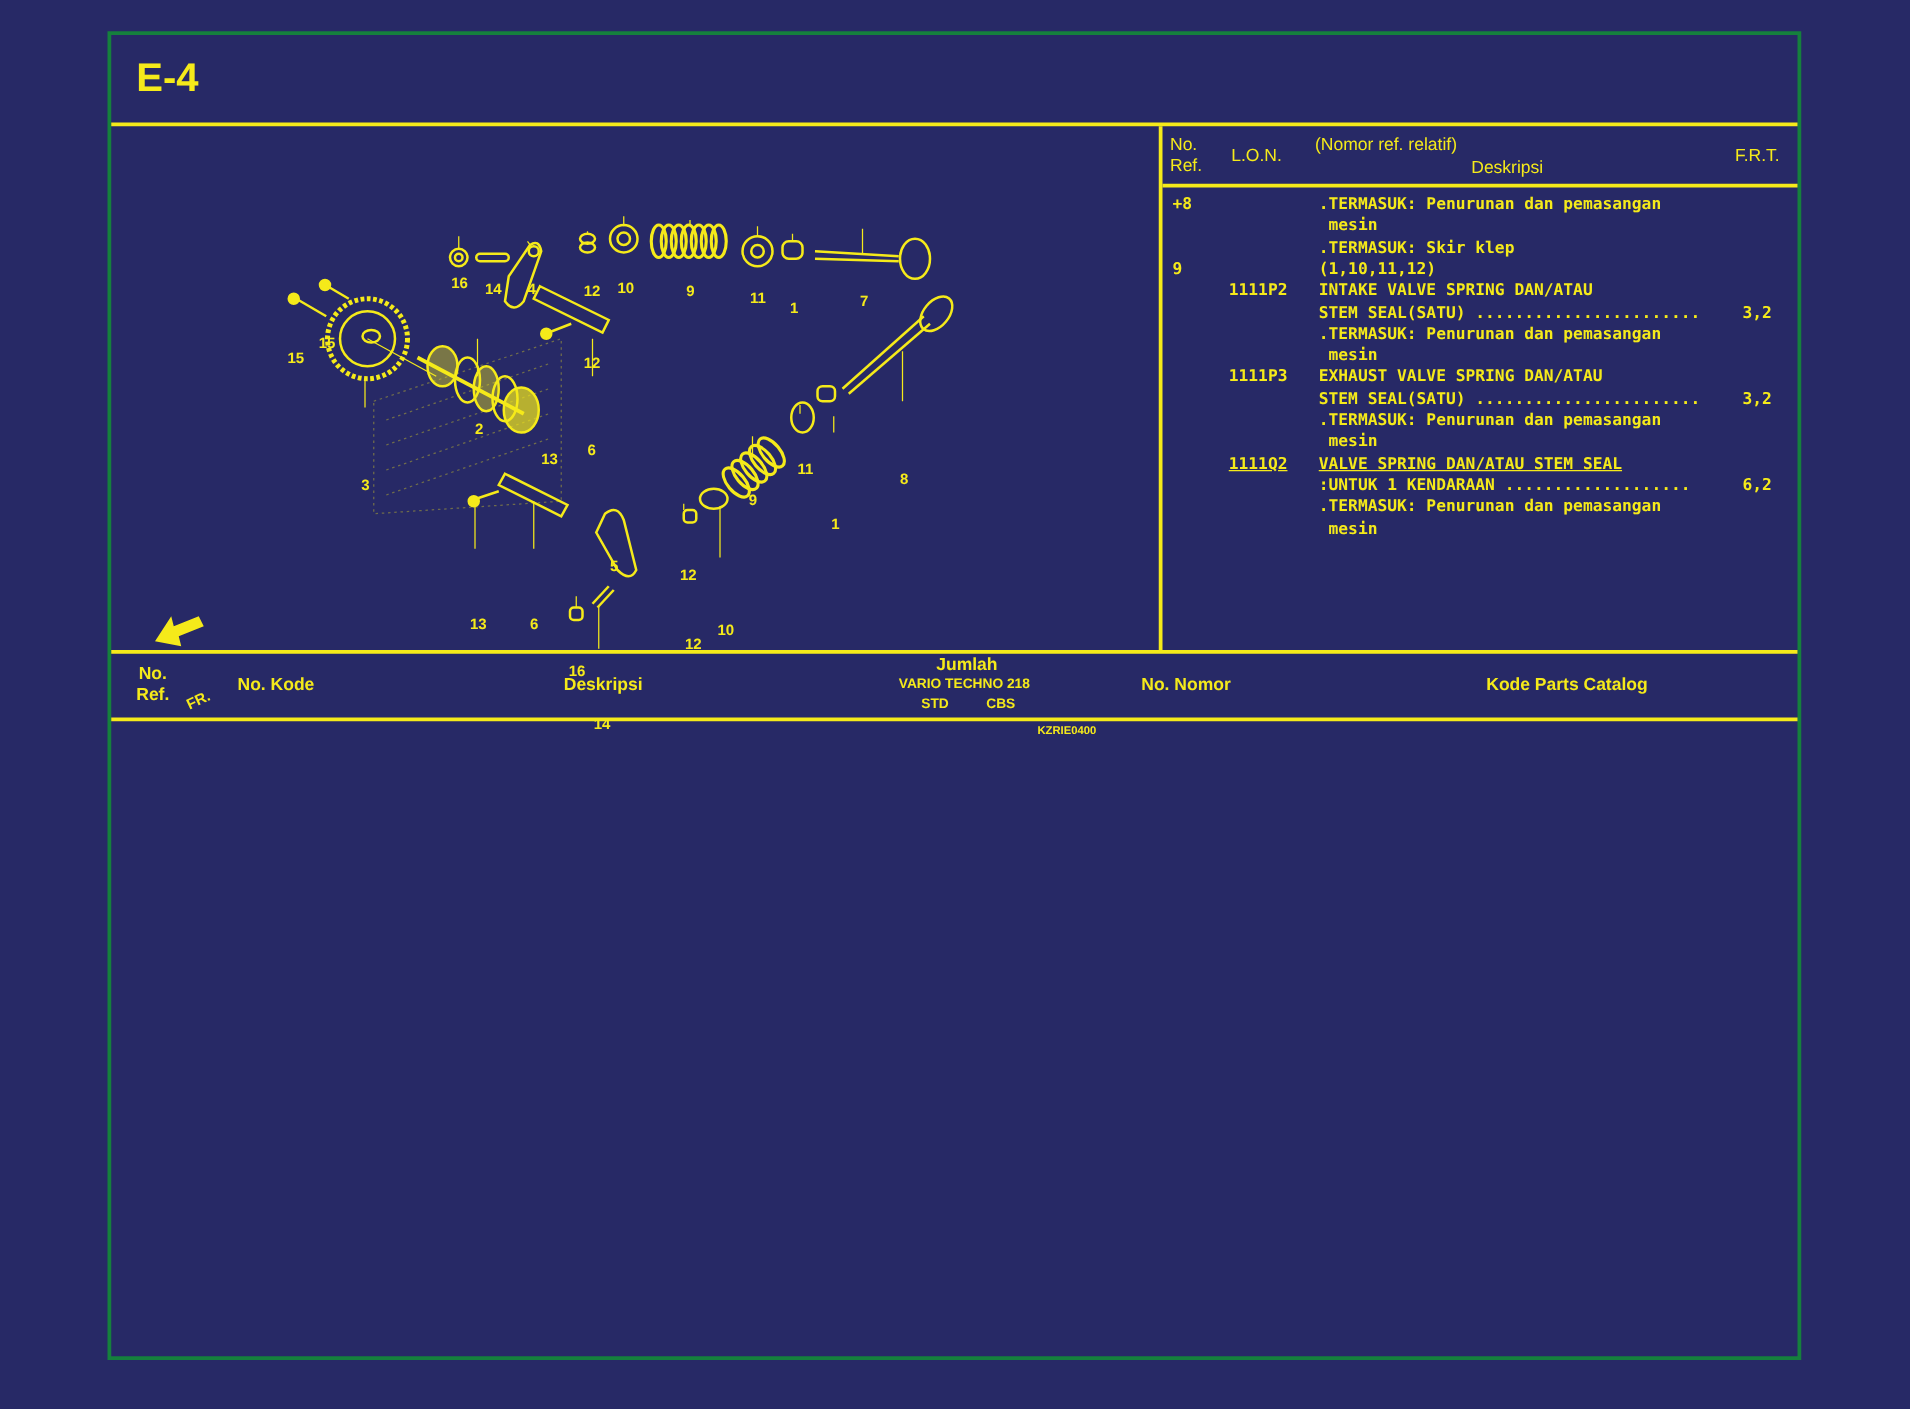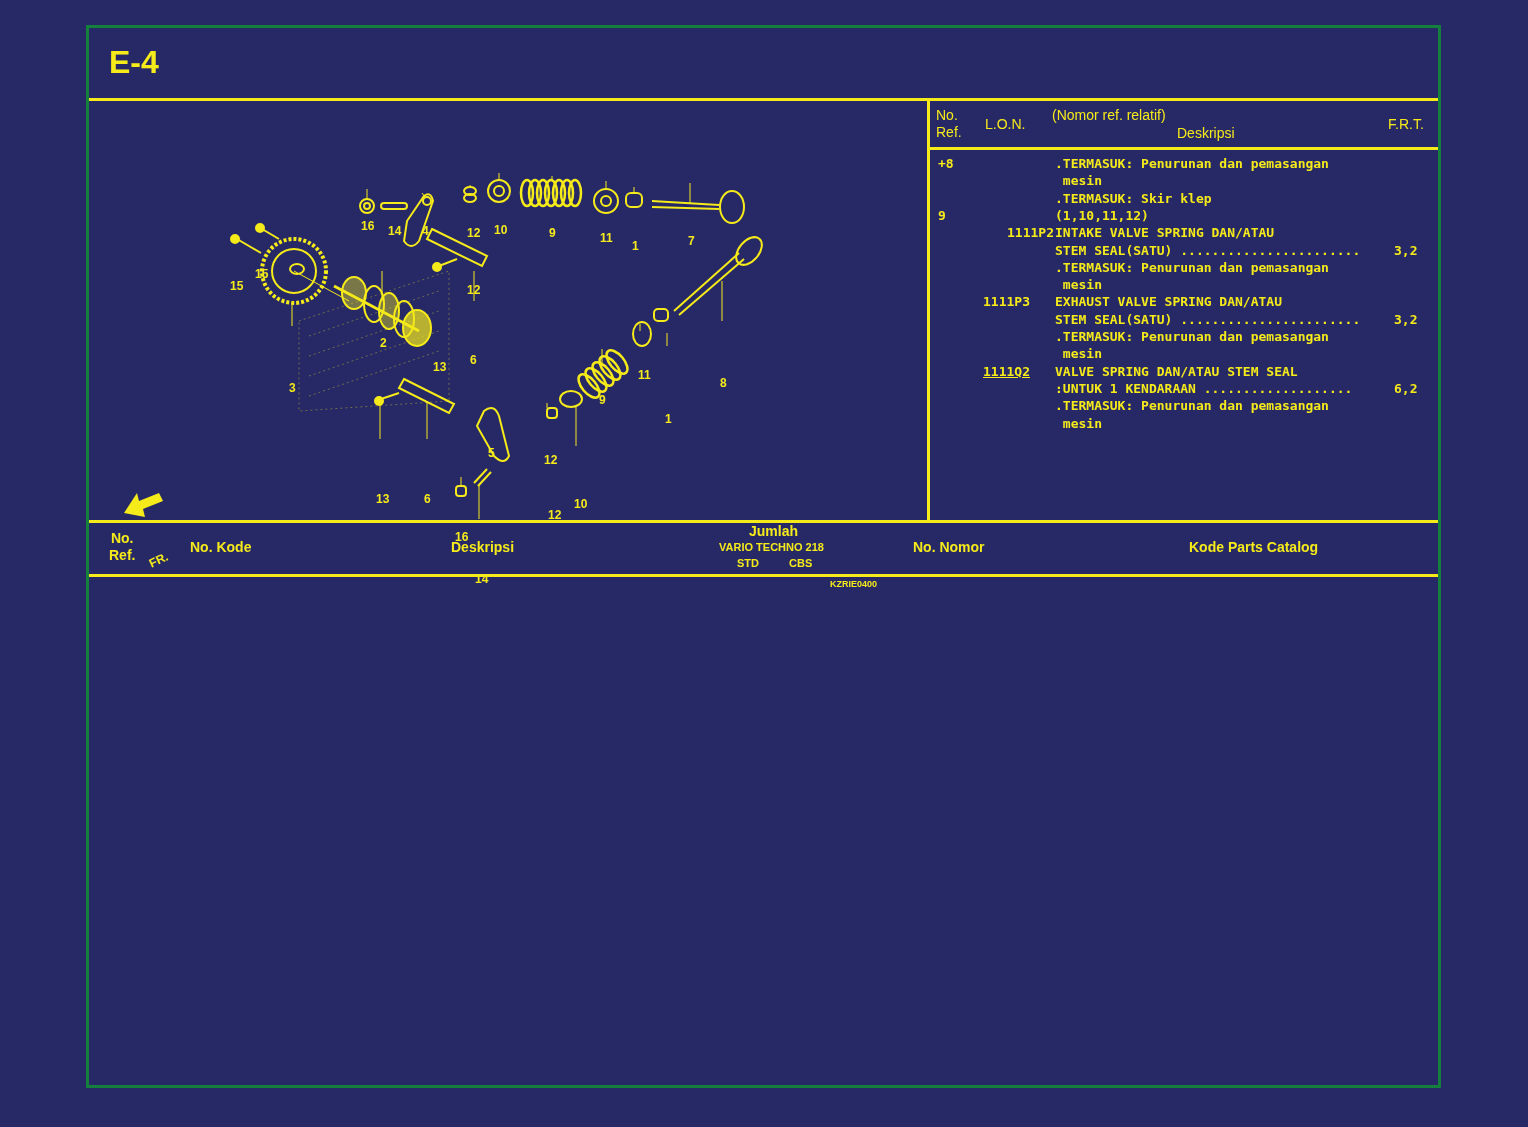--- a/index.html
+++ b/index.html
@@ -224,21 +224,21 @@
         <div class="mono" style="left: 464px; top: 71.3px;"></div>
         <div class="mono" style="left: 8px; top: 88.6px;"></div>
         <div class="mono" style="left: 53px; top: 88.6px;"></div>
         <div class="mono" style="left: 125px; top: 88.6px;">.TERMASUK: Skir klep</div>
         <div class="mono" style="left: 464px; top: 88.6px;"></div>
         <div class="mono" style="left: 8px; top: 105.9px;">9</div>
         <div class="mono" style="left: 53px; top: 105.9px;"></div>
         <div class="mono" style="left: 125px; top: 105.9px;">(1,10,11,12)</div>
         <div class="mono" style="left: 464px; top: 105.9px;"></div>
         <div class="mono" style="left: 8px; top: 123.2px;"></div>
-        <div class="mono" style="left: 53px; top: 123.2px; margin-left: 24px;">1111P2</div>
+        <div class="mono" style="left: 53px; top: 123.2px;">1111P2</div>
         <div class="mono" style="left: 125px; top: 123.2px;">INTAKE VALVE SPRING DAN/ATAU</div>
         <div class="mono" style="left: 464px; top: 123.2px;"></div>
         <div class="mono" style="left: 8px; top: 140.5px;"></div>
         <div class="mono" style="left: 53px; top: 140.5px;"></div>
         <div class="mono" style="left: 125px; top: 140.5px;">STEM SEAL(SATU) .......................</div>
         <div class="mono" style="left: 464px; top: 140.5px;">3,2</div>
         <div class="mono" style="left: 8px; top: 157.8px;"></div>
         <div class="mono" style="left: 53px; top: 157.8px;"></div>
         <div class="mono" style="left: 125px; top: 157.8px;">.TERMASUK: Penurunan dan pemasangan</div>
         <div class="mono" style="left: 464px; top: 157.8px;"></div>
@@ -257,21 +257,21 @@
         <div class="mono" style="left: 8px; top: 227px;"></div>
         <div class="mono" style="left: 53px; top: 227px;"></div>
         <div class="mono" style="left: 125px; top: 227px;">.TERMASUK: Penurunan dan pemasangan</div>
         <div class="mono" style="left: 464px; top: 227px;"></div>
         <div class="mono" style="left: 8px; top: 244.3px;"></div>
         <div class="mono" style="left: 53px; top: 244.3px;"></div>
         <div class="mono" style="left: 125px; top: 244.3px;"> mesin</div>
         <div class="mono" style="left: 464px; top: 244.3px;"></div>
         <div class="mono" style="left: 8px; top: 261.6px;"></div>
         <div class="mono" style="left: 53px; top: 261.6px; text-decoration: underline;">1111Q2</div>
-        <div class="mono" style="left: 125px; top: 261.6px;">VALVE SPRING DAN/ATAU STEM SEAL</div>
+        <div class="mono" style="left: 125px; top: 261.6px; text-decoration: underline;">VALVE SPRING DAN/ATAU STEM SEAL</div>
         <div class="mono" style="left: 464px; top: 261.6px;"></div>
         <div class="mono" style="left: 8px; top: 278.9px;"></div>
         <div class="mono" style="left: 53px; top: 278.9px;"></div>
         <div class="mono" style="left: 125px; top: 278.9px;">:UNTUK 1 KENDARAAN ...................</div>
         <div class="mono" style="left: 464px; top: 278.9px;">6,2</div>
         <div class="mono" style="left: 8px; top: 296.2px;"></div>
         <div class="mono" style="left: 53px; top: 296.2px;"></div>
         <div class="mono" style="left: 125px; top: 296.2px;">.TERMASUK: Penurunan dan pemasangan</div>
         <div class="mono" style="left: 464px; top: 296.2px;"></div>
         <div class="mono" style="left: 8px; top: 313.5px;"></div>

